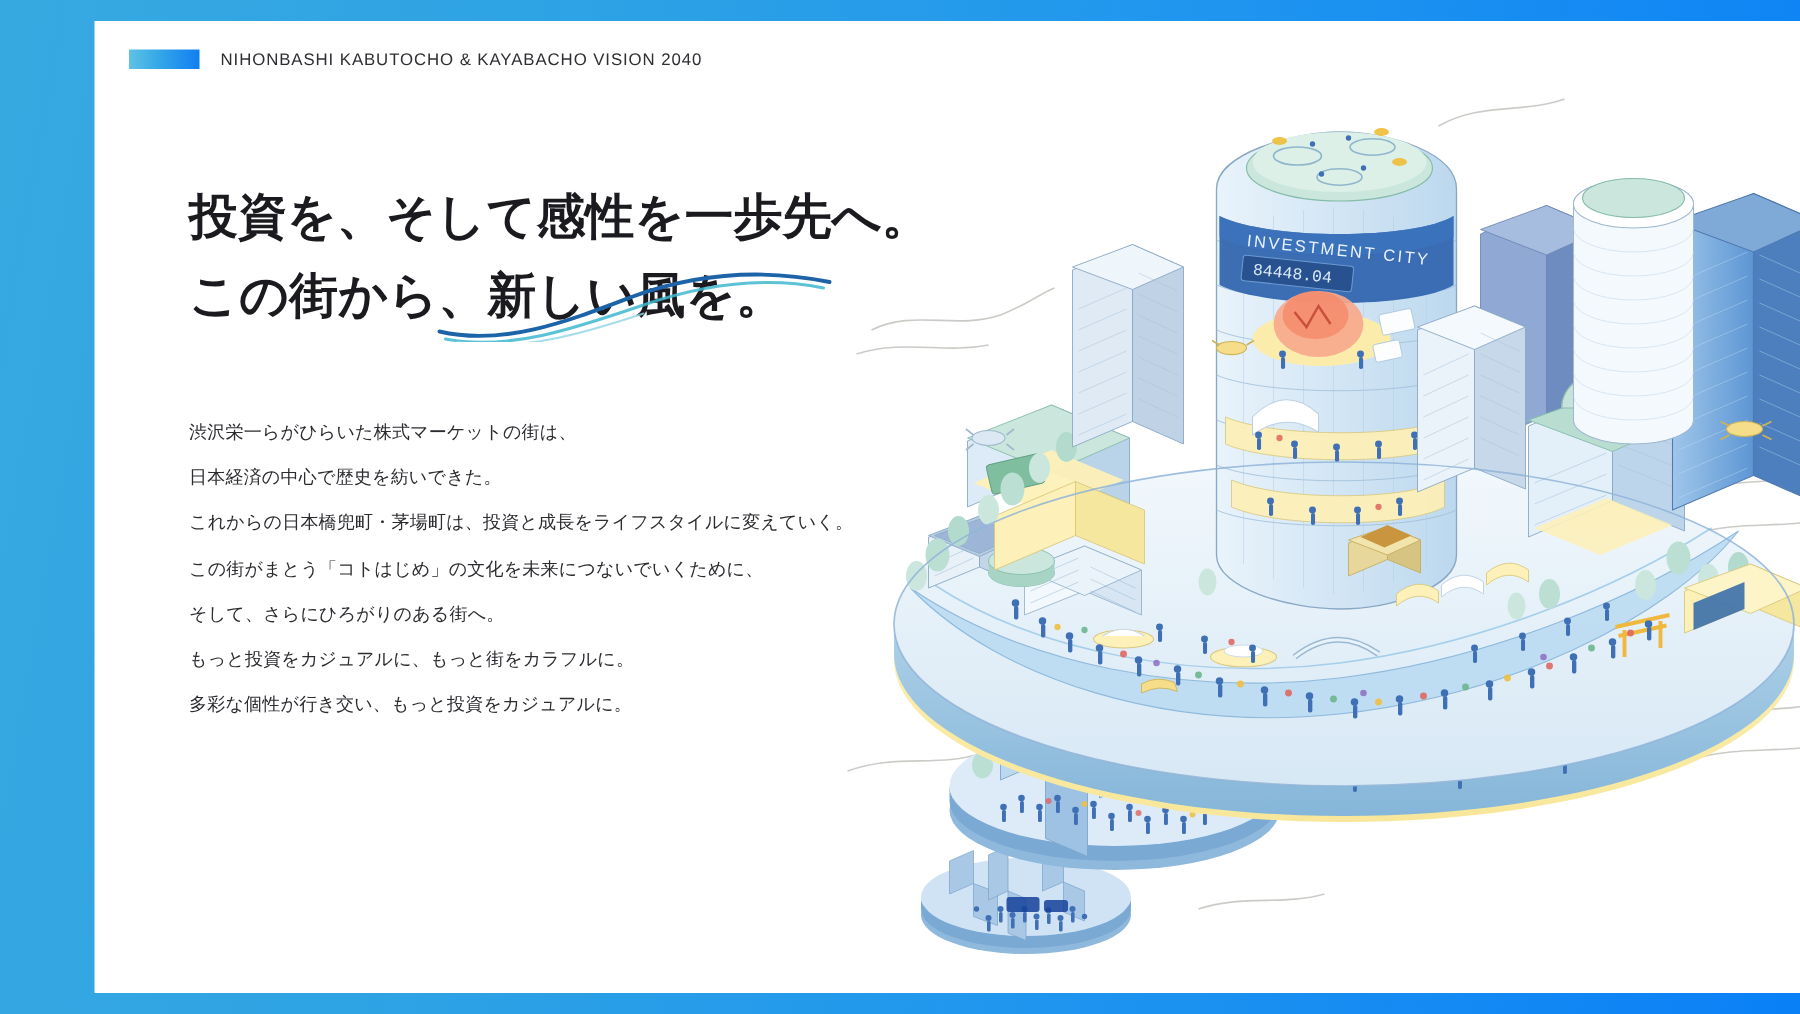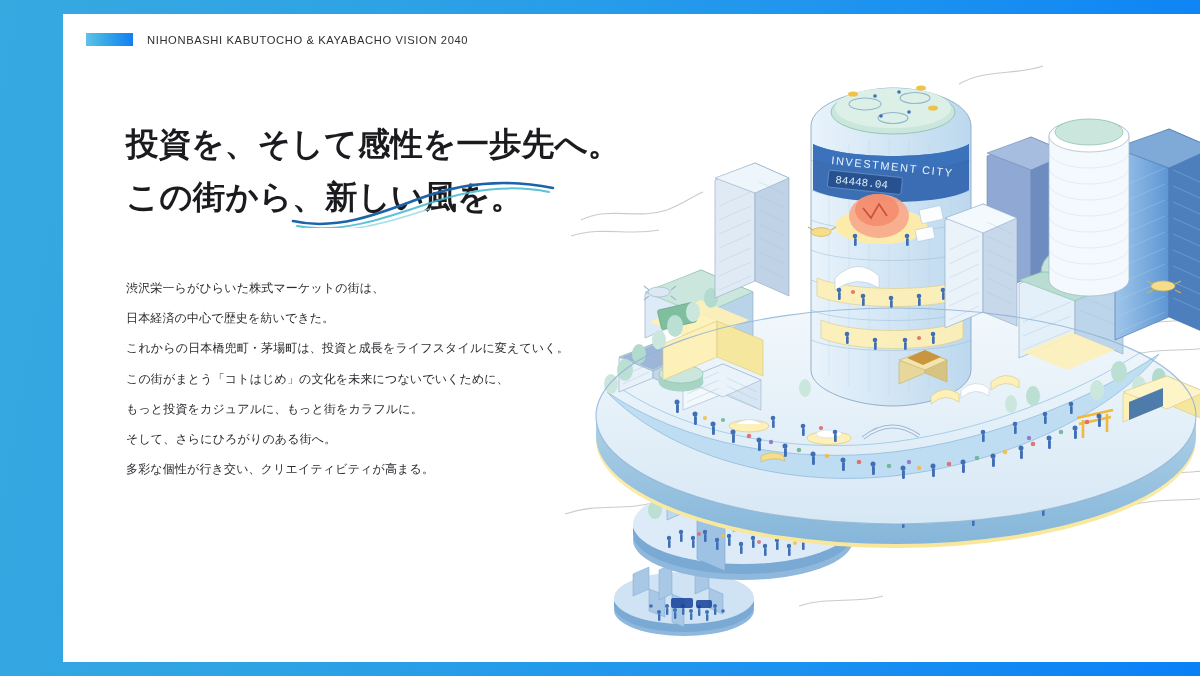--- a/index.html
+++ b/index.html
@@ -107,23 +107,23 @@
         <path d="M6,52 C48,60 92,45 136,30 C176,16 218,10 258,18" fill="none" stroke="#3fb9cf" stroke-width="2.0" stroke-linecap="round" opacity="0.85"></path>
         <path d="M14,54 C54,61 96,49 138,35" fill="none" stroke="#8fd6e4" stroke-width="1.4" stroke-linecap="round" opacity="0.8"></path>
       </svg>
     </div>
 
     <div id="body-copy">
       <p class="copy-line">渋沢栄一らがひらいた株式マーケットの街は、</p>
       <p class="copy-line">日本経済の中心で歴史を紡いできた。</p>
       <p class="copy-line">これからの日本橋兜町・茅場町は、投資と成長をライフスタイルに変えていく。</p>
       <p class="copy-line">この街がまとう「コトはじめ」の文化を未来につないでいくために、</p>
+      <p class="copy-line">そして、さらにひろがりのある街へ。</p>
       <p class="copy-line">もっと投資をカジュアルに、もっと街をカラフルに。</p>
-      <p class="copy-line">そして、さらにひろがりのある街へ。</p>
-      <p class="copy-line">多彩な個性が行き交い、クリエイティビティが高まる。</p>
+      <p class="copy-line">多彩な個性が行き交い、もっと投資をカジュアルに。</p>
     </div>
 
     <div id="illustration">
       <svg viewBox="0 0 666 600" xmlns="http://www.w3.org/2000/svg">
         <defs>
           <linearGradient id="gDiscTop" x1="0" y1="0" x2="0" y2="1">
             <stop offset="0" stop-color="#f2f8fc"></stop>
             <stop offset="1" stop-color="#d7e8f5"></stop>
           </linearGradient>
           <linearGradient id="gYellow" x1="0" y1="0" x2="0" y2="1">

